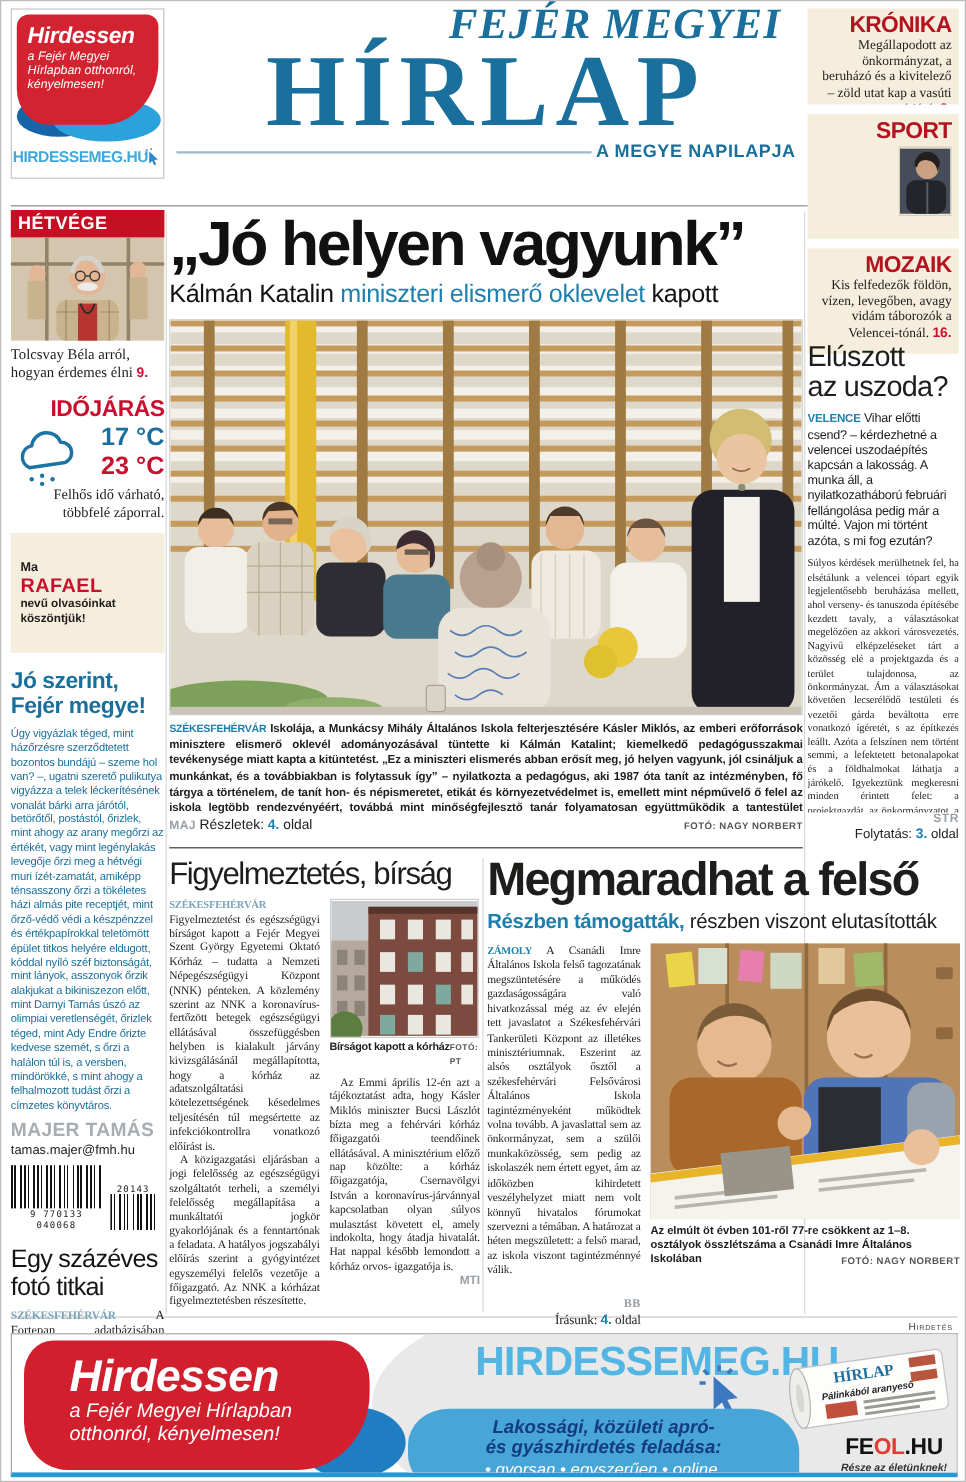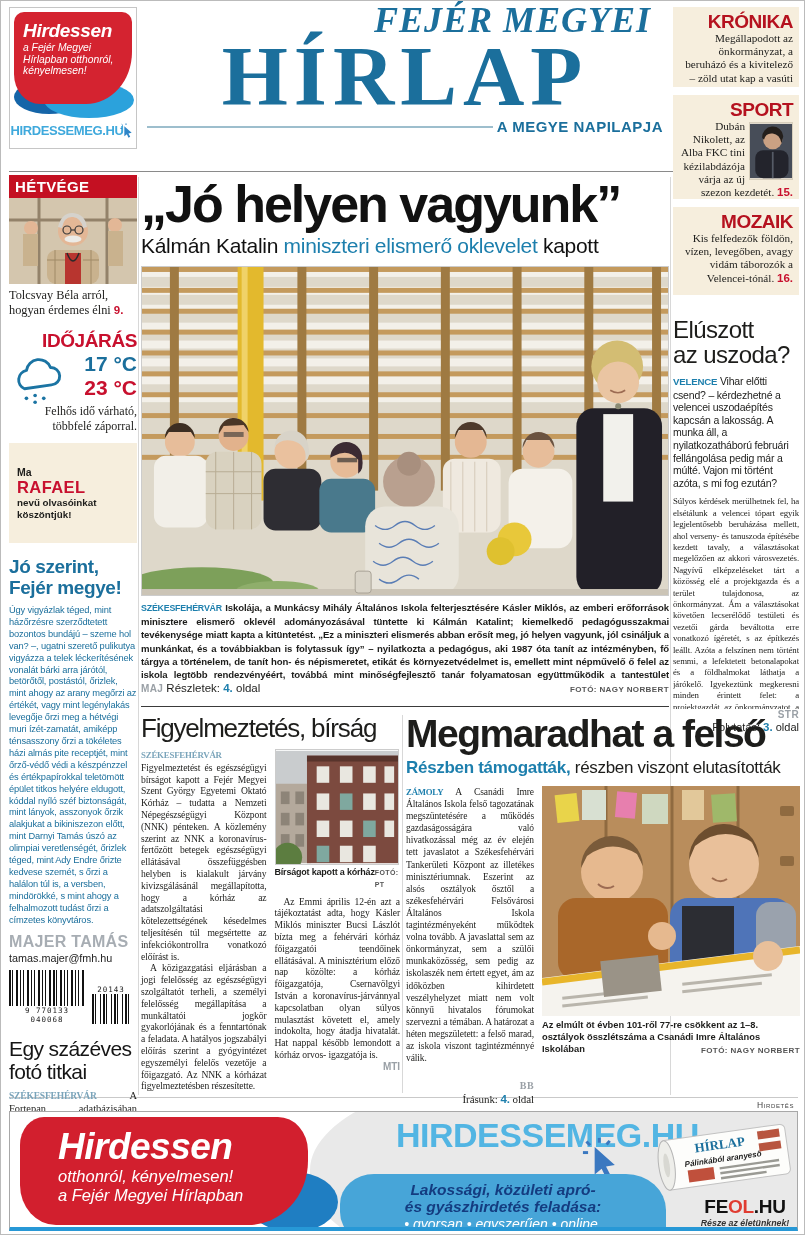--- a/index.html
+++ b/index.html
@@ -46,21 +46,21 @@
   #rail{position:absolute;left:672px;top:6px;width:126px}
   .rail-box{background:var(--beige);padding:4px 6px;margin-bottom:8px;text-align:right;overflow:hidden}
   .rail-box h3{font-size:19px;font-weight:800;letter-spacing:-.5px;color:var(--red);line-height:21px}
   .rail-box p{font-family:"Liberation Serif",serif;font-size:11.2px;line-height:13.2px}
   .pg{color:var(--pgred);font-weight:800;font-family:"Liberation Sans",sans-serif;font-size:11.5px}
   .pg.blue{color:var(--teal2)}
   .box-k{height:80px}.box-s{height:104px}.box-m{height:88px}
   .sport-photo{float:right;margin:2px 0 2px 4px;border:1px solid #d8cfbc}
 
   
-  #uszoda{position:absolute;left:672px;top:316px;width:126px;height:416px;display:flex;flex-direction:column;overflow:hidden}
+  #uszoda{position:absolute;left:672px;top:284px;width:126px;height:416px;display:flex;flex-direction:column;overflow:hidden}
   #uszoda h2{font-size:24px;font-weight:400;letter-spacing:-.6px;line-height:25px;margin-bottom:8px}
   #uszoda .lead{font-size:10.5px;line-height:12.6px;letter-spacing:-.2px;margin-bottom:7px}
   #uszoda .body{flex:1;overflow:hidden;font-family:"Liberation Serif",serif;font-size:8.8px;line-height:11.4px;letter-spacing:-.1px;text-align:justify}
   .place{color:var(--teal2);font-weight:800;font-size:.92em;letter-spacing:-.2px}
   .place.lt{color:#7aa4ba}
   .signrow{text-align:right;font-weight:800;color:var(--gray);font-size:10px;letter-spacing:.4px}
   .refrow{text-align:right;font-size:11px;margin-top:1px}
   .refrow b{font-weight:800}
 
   
@@ -200,21 +200,20 @@
     </div>
     <div class="rail-box box-s">
       <h3>SPORT</h3>
       <svg class="sport-photo" width="44" height="58" viewBox="0 0 48 62">
           <rect width="48" height="62" fill="#474d58"></rect>
           <circle cx="26" cy="18" r="11" fill="#caa183"></circle>
           <path d="M14 16 a12 12 0 0 1 24 -2 l-2 8 q-2 -10 -10 -11 q-8 -1 -10 7z" fill="#241f1c"></path>
           <rect x="6" y="30" width="38" height="32" rx="9" fill="#23242c"></rect>
           <line x1="26" y1="32" x2="26" y2="62" stroke="#555b66" stroke-width="2"></line>
         </svg>
-      <p><span>Dubán Nikolett, az Alba FKC tini kézilabdázója várja az új szezon kezdetét.</span> <b class="pg">15.</b></p>
     </div>
     <div class="rail-box box-m">
       <h3>MOZAIK</h3>
       <p><span>Kis felfedezők földön, vízen, levegőben, avagy vidám táborozók a Velencei-tónál.</span> <b class="pg">16.</b></p>
     </div>
   </div>
 
   <div id="uszoda">
     <h2><span>Elúszott</span><br><span>az uszoda?</span></h2>
     <p class="lead"><b class="place">VELENCE</b> <span>Vihar előtti csend? – kérdezhetné a velencei uszodaépítés kapcsán a lakosság. A munka áll, a nyilatkozatháború februári fellángolása pedig már a múlté. Vajon mi történt azóta, s mi fog ezután?</span></p>
@@ -513,22 +512,22 @@
     </div>
   </div>
 
   <div id="hird-label">Hirdetés</div>
 
   <div id="ad">
     <div class="ad-gray"></div>
     <div class="ad-blue-behind"></div>
     <div class="ad-redblob">
       <div class="h">Hirdessen</div>
+      <div class="s">a Fejér Megyei Hírlapban</div>
       <div class="s">otthonról, kényelmesen!</div>
-      <div class="s">a Fejér Megyei Hírlapban</div>
     </div>
     <div class="ad-url">HIRDESSEMEG.HU</div>
     <svg class="ad-cursor" width="44" height="46" viewBox="0 0 24 25">
         <path d="M8 6 L8 21 L11.8 17.8 L14.3 23 L16.8 21.7 L14.2 16.6 L19 15.8 Z" fill="#3b78c0"></path>
         <g stroke="#3b78c0" stroke-width="1.6" fill="none">
           <path d="M5.5 5 L3.5 3"></path>
           <path d="M10.5 3.6 L10.5 1"></path>
           <path d="M4.4 9 L1.6 9"></path>
           <path d="M14.5 4.6 L16.2 2.6"></path>
         </g>

